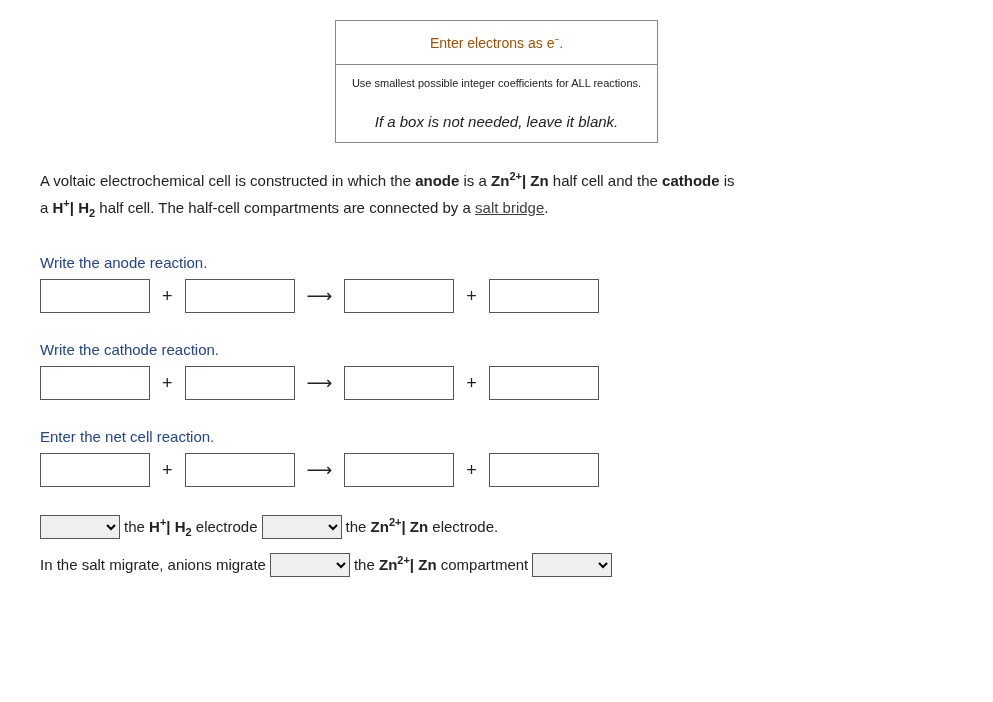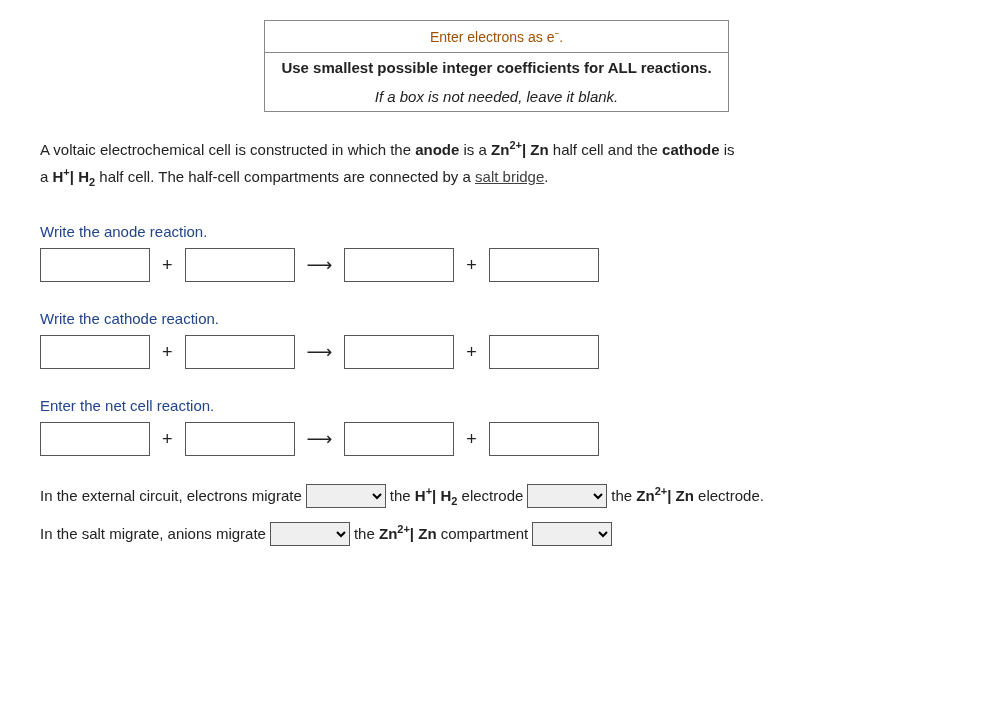--- a/index.html
+++ b/index.html
@@ -13,31 +13,31 @@
       min-height: 702px;
     }
 
     .instructions-table {
       border: 1px solid #888;
       margin: 0 auto 24px auto;
       text-align: center;
       border-collapse: collapse;
     }
     .instructions-table td {
-      padding: 6px 16px;
+      padding: 12px 16px;
       margin-top: 32px;
     }
     .instructions-top {
       color: #a05000;
       font-size: 14px;
       border-bottom: 1px solid #888;
     }
     .instructions-bold {
-      font-size: 15px;
-      font-weight: bold;
+      font-size: 11px;
+      font-weight: normal;
     }
     .instructions-normal {
       font-size: 15px;
       font-style: italic;
     }
 
     .problem-text {
       line-height: 1.7;
       margin-bottom: 32px;
       font-size: 15px;
@@ -179,21 +179,20 @@
       <input type="text" style="">
     </div>
     <span class="plus-sign">+</span>
     <div class="reaction-box">
       <input type="text" style="">
     </div>
   </div>
 </div>
 
 <div class="external-circuit-row">
-  <span>In the external circuit, electrons migrate</span>
   <select class="small-select">
     <option value=""></option>
     <option value="from">from</option>
     <option value="to">to</option>
   </select>
   <span>the <strong>H<sup>+</sup>| H<sub>2</sub></strong> electrode</span>
   <select class="small-select">
     <option value=""></option>
     <option value="from">from</option>
     <option value="to">to</option>

